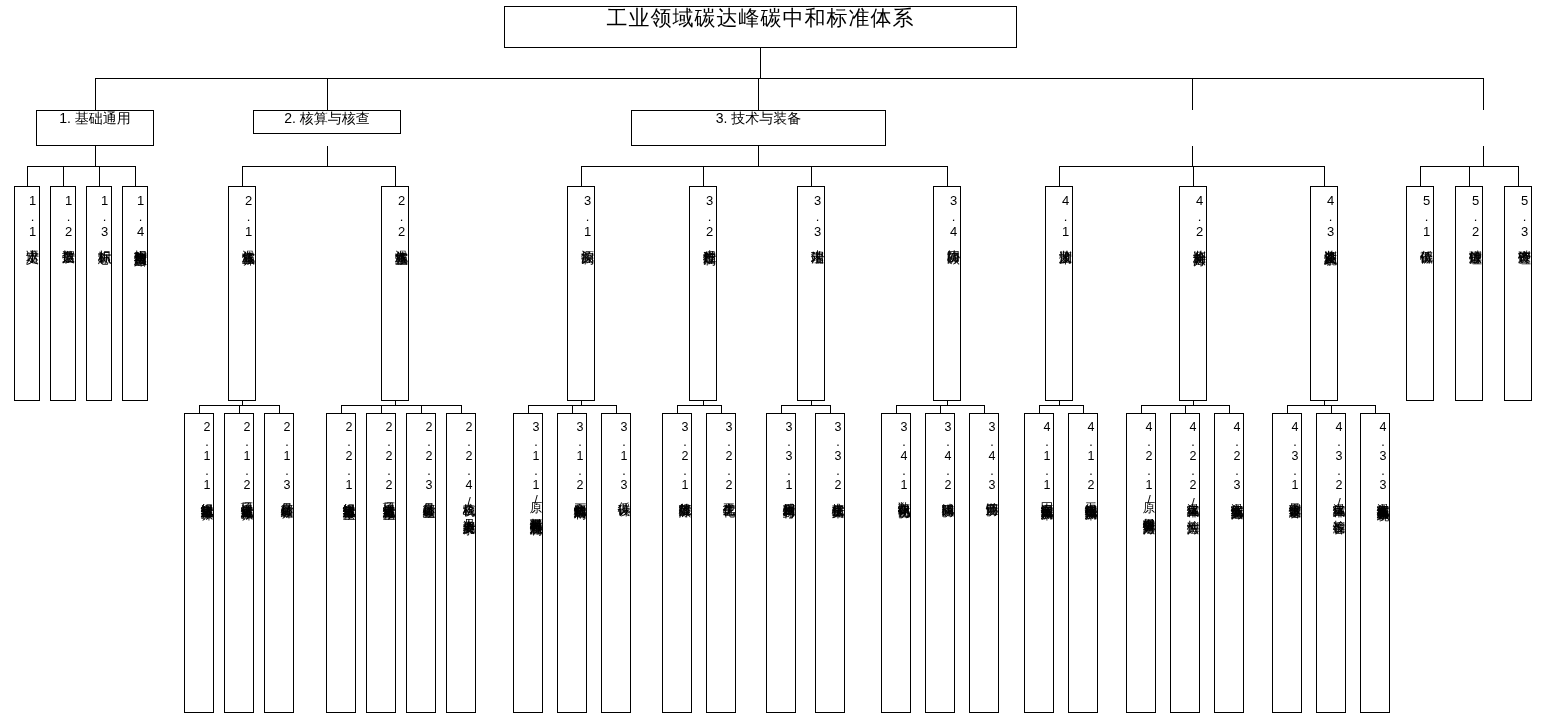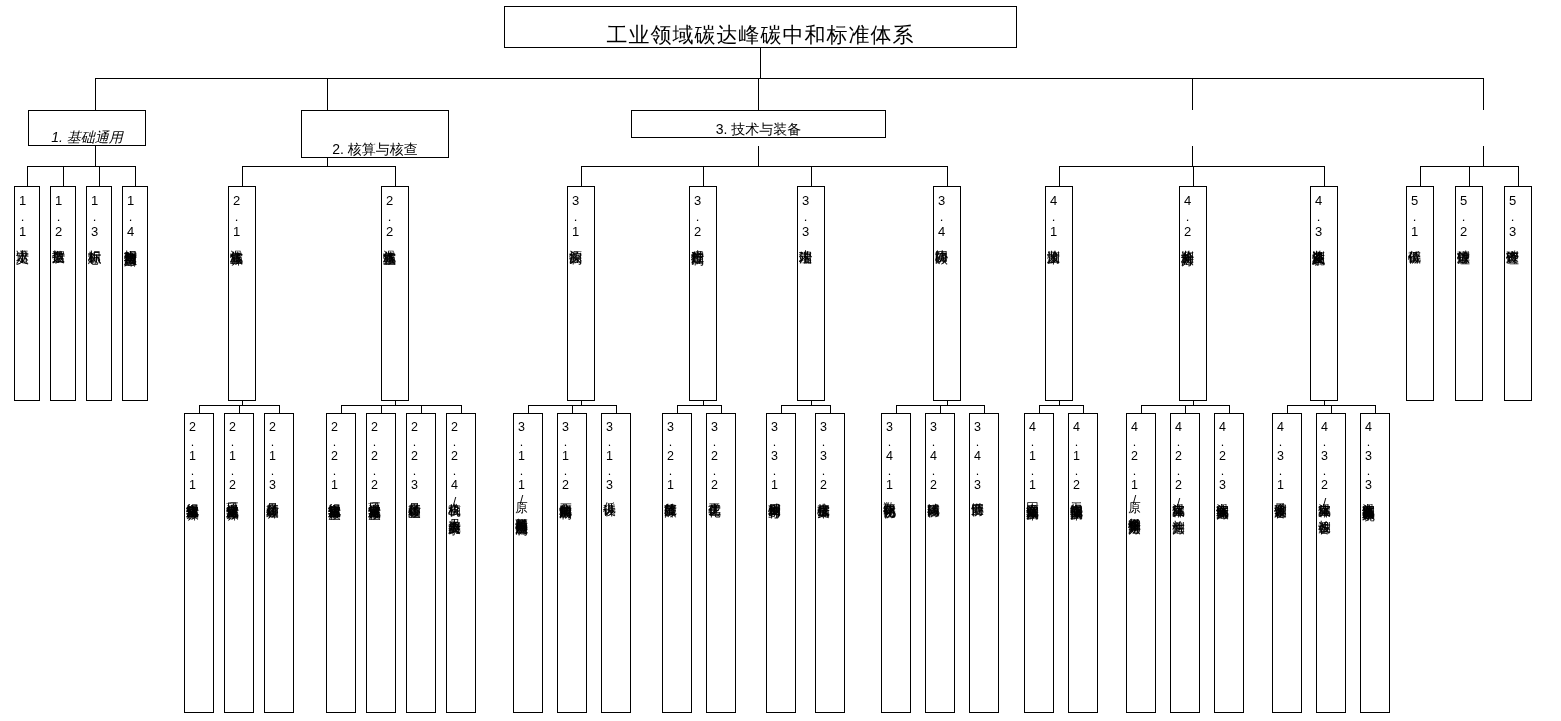--- a/index.html
+++ b/index.html
@@ -25,21 +25,21 @@
     width: 1561px;
     height: 721px;
     pointer-events: none;
   }
   .node {
     position: absolute;
     box-sizing: border-box;
     border: 1px solid #000000;
     background: #ffffff;
     display: flex;
-    align-items: flex-end;
+    align-items: flex-start;
     justify-content: center;
     text-align: center;
     line-height: 1.08;
   }
   .node.root {
     font-size: 21px;
     letter-spacing: 1px;
   }
   .node.lvl1 {
     font-size: 14px;
@@ -158,27 +158,27 @@
       <path d="M1420 166 L1420 186"></path>
       <path d="M1469 166 L1469 186"></path>
       <path d="M1518 166 L1518 186"></path>
     </g>
   </svg>
 
   <div class="node root" style="left:504px;top:6px;width:513px;height:42px;">
     <span>工业领域碳达峰碳中和标准体系</span>
   </div>
 
-  <div class="node lvl1" style="left:28px;top:110px;width:118px;height:36px;font-style:italic;">
+  <div class="node lvl1" style="left:36px;top:110px;width:118px;height:36px;">
     <span>1. 基础通用</span>
   </div>
-  <div class="node lvl1" style="left:253px;top:110px;width:148px;height:48px;margin-left:48px;">
+  <div class="node lvl1" style="left:253px;top:110px;width:148px;height:24px;">
     <span>2. 核算与核查</span>
   </div>
-  <div class="node lvl1" style="left:631px;top:110px;width:255px;height:28px;">
+  <div class="node lvl1" style="left:631px;top:110px;width:255px;height:36px;">
     <span>3. 技术与装备</span>
   </div>
 
   <div class="node vert lvl2" style="left:14px;top:186px;width:26px;height:215px;">
     <span>1.1术语定义</span>
     </div>
   <div class="node vert lvl2" style="left:50px;top:186px;width:26px;height:215px;">
     <span>1.2数据质量</span>
     </div>
   <div class="node vert lvl2" style="left:86px;top:186px;width:26px;height:215px;">

